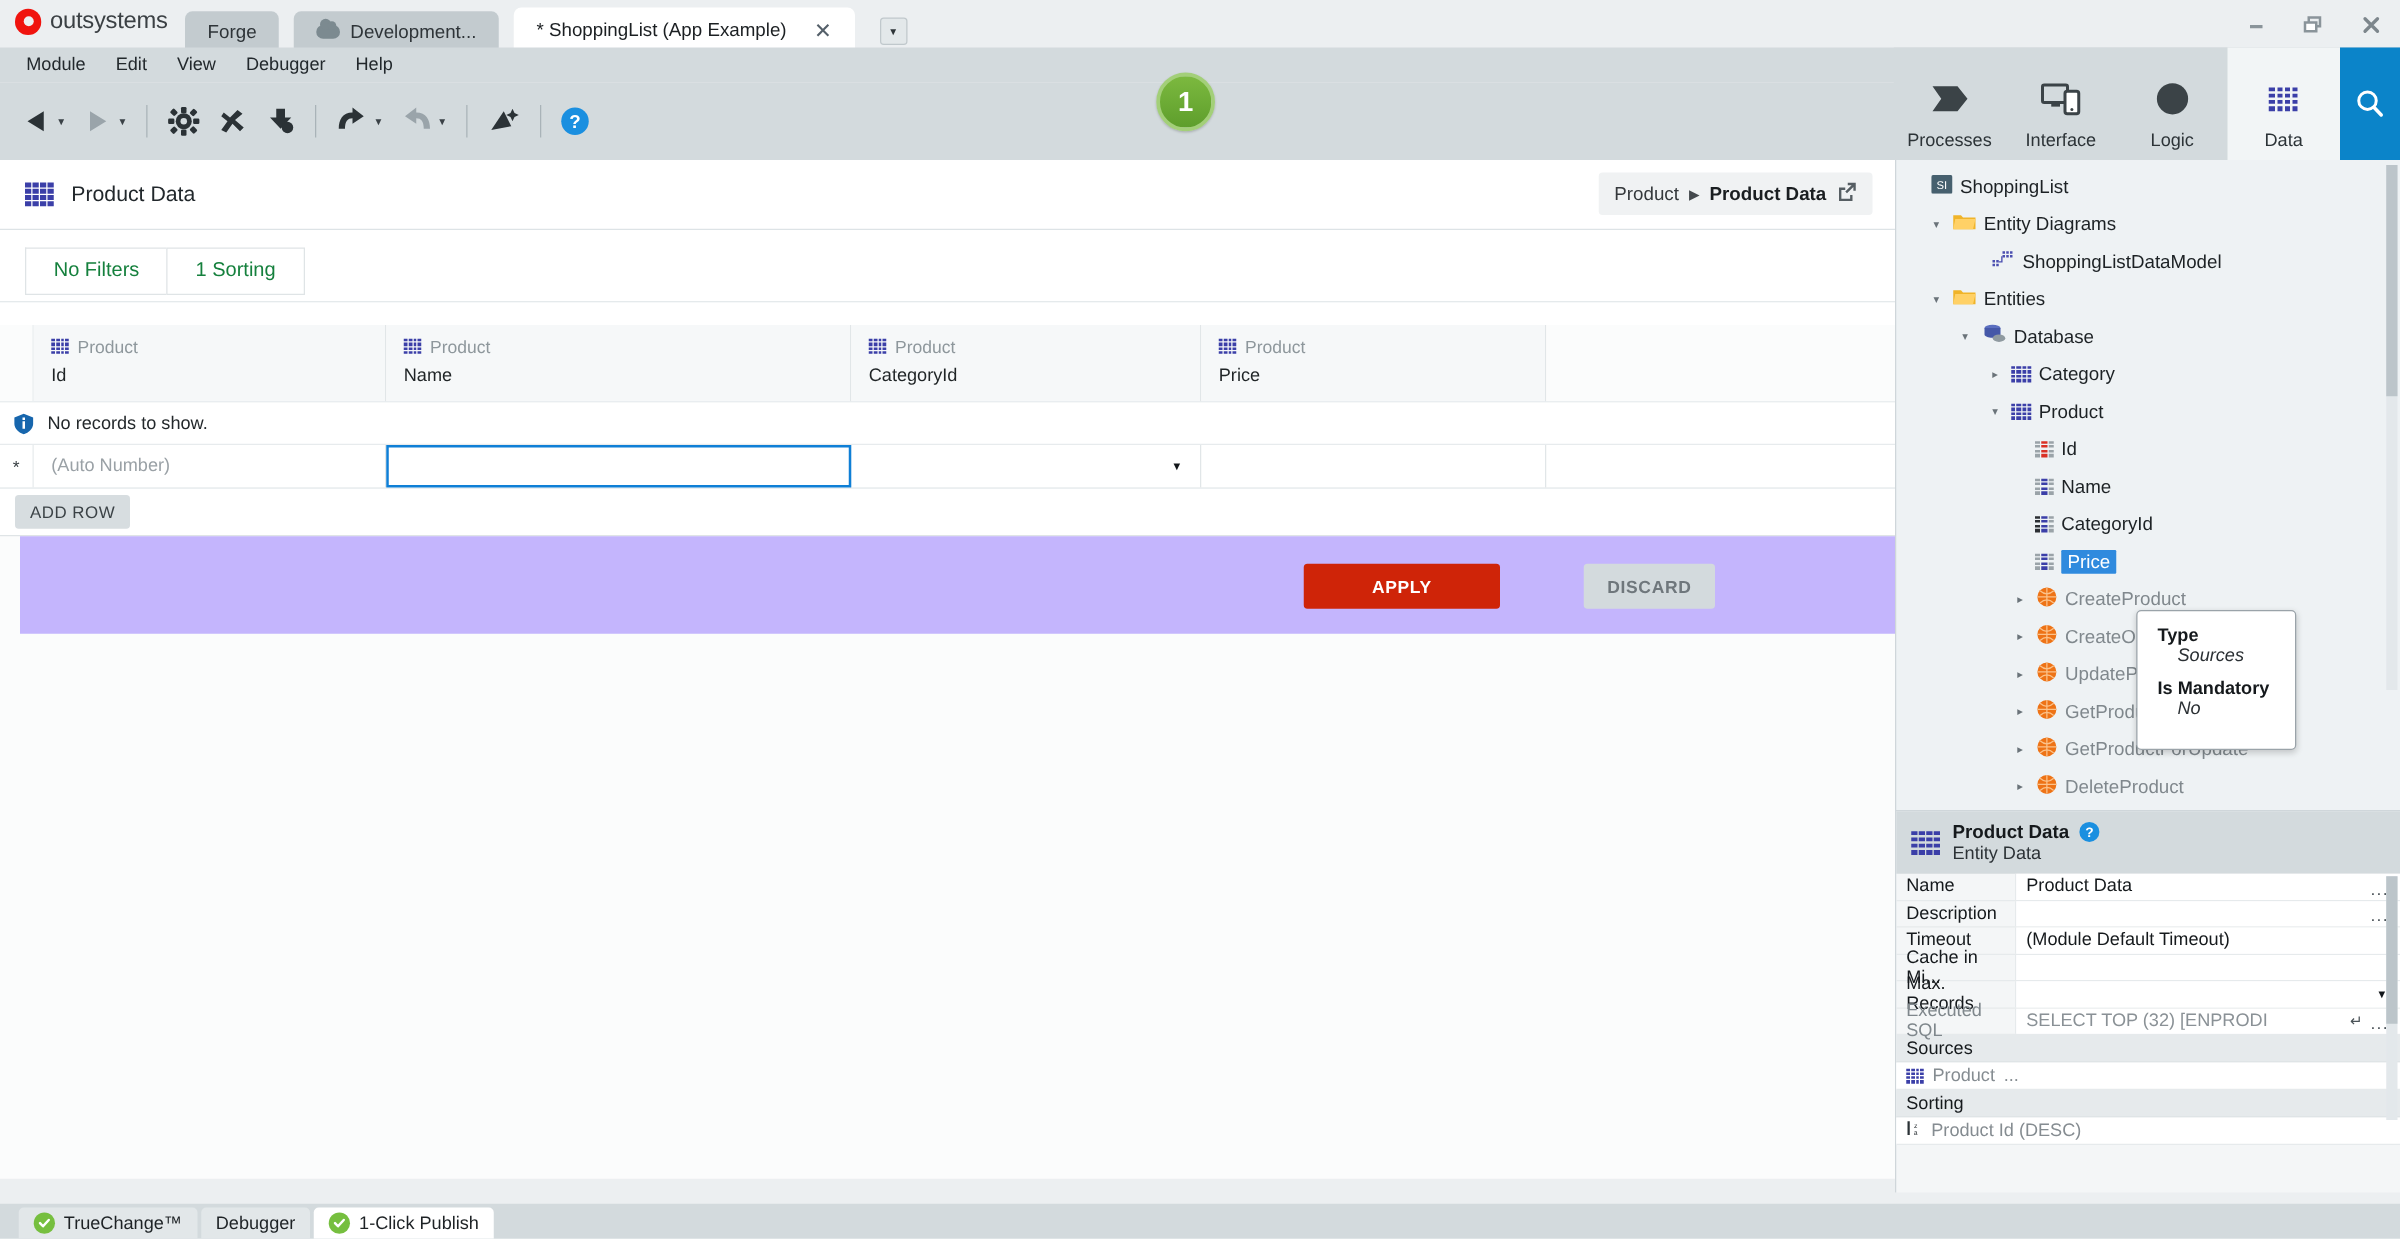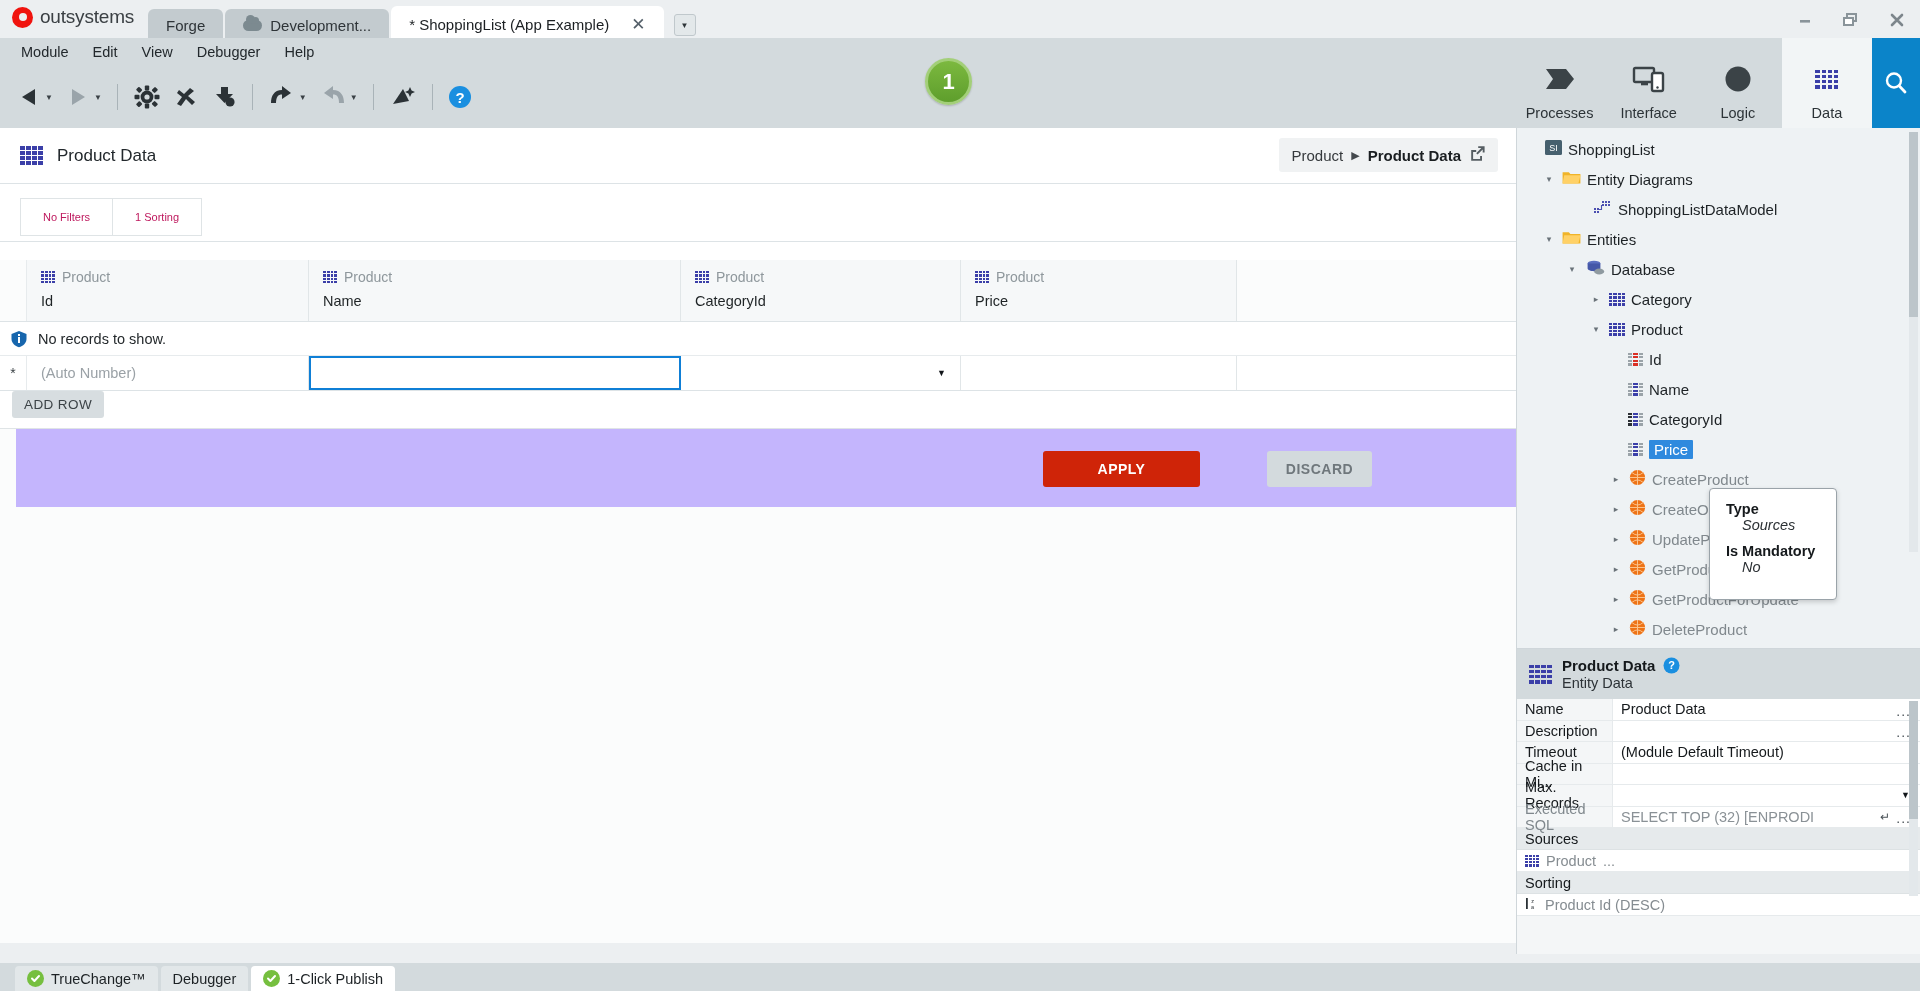--- a/index.html
+++ b/index.html
@@ -25,21 +25,21 @@
   .brand-logo {
     width:21px; height:21px; border-radius:50%;
     background:#f0130e; position:relative; flex:none;
   }
   .brand-logo::after {
     content:""; position:absolute; left:6.5px; top:6.5px;
     width:8px; height:8px; border-radius:50%; background:#eceff1;
   }
   .brand-text { font-size:19px; color:#3b4044; letter-spacing:-.2px; }
 
-  .tabstrip { display:flex; align-items:flex-end; height:42px; gap:2px; }
+  .tabstrip { display:flex; align-items:flex-end; height:42px; gap:12px; }
   .wtab {
     height:33px; display:flex; align-items:center; gap:8px;
     padding:0 18px; font-size:15px; color:#2e3438;
     background:#c3cbcf; border-radius:6px 6px 0 0; position:relative;
     white-space:nowrap;
   }
   .wtab.active { background:#fff; height:36px; color:#1b1f22; }
   .wtab .cloud {
     width:19px; height:11px; background:#7c8a90; border-radius:7px;
     position:relative; flex:none;
@@ -139,21 +139,21 @@
   .bc-sep { font-size:11px; color:#44494d; }
   .bc-strong { font-weight:bold; color:#1a1e21; }
 
   .filterbar {
     position:absolute; left:0; top:56px; width:1516px; height:58px;
     background:#fff; border-bottom:1px solid #dde3e6;
   }
   .ftabs { position:absolute; left:20px; top:14px; display:flex; }
   .ftab {
     height:38px; padding:0 22px; display:flex; align-items:center;
-    font-size:11px; color:#be185d;
+    font-size:16px; color:#15803d;
     border:1px solid #dfe4e6; border-right:none; background:#fff;
   }
   .ftab:last-child { border-right:1px solid #dfe4e6; }
 
   .gridzone { position:absolute; left:0; top:114px; width:1516px; }
   .blankrow { height:18px; background:#fff; }
 
   .gridhead { display:flex; height:62px; border-bottom:1px solid #dde3e6; }
   .gh-gutter { width:27px; background:#fbfcfc; border-right:1px solid #e7ebed; }
   .gh-cell {
@@ -190,21 +190,21 @@
     outline:2px solid #0f7fd6; outline-offset:-2px; background:#fff;
   }
   .er-select { position:relative; }
   .er-select .caret {
     position:absolute; right:14px; top:50%; transform:translateY(-50%);
     font-size:9px; color:#12161a;
   }
   .er-rest { flex:1; }
 
   .addrowbar {
-    height:38px; background:#fff; display:flex; 
+    height:38px; background:#fff; display:flex; align-items:center;
     padding-left:12px; border-bottom:1px solid #dfe4e6;
   }
   .addrow-btn {
     height:27px; padding:0 12px; background:#d7dde0; border-radius:3px;
     display:flex; align-items:center; font-size:13.5px; color:#3b4246;
     letter-spacing:.4px;
   }
 
   .actionbar {
     position:absolute; left:0; top:0; width:1516px; height:80px;

